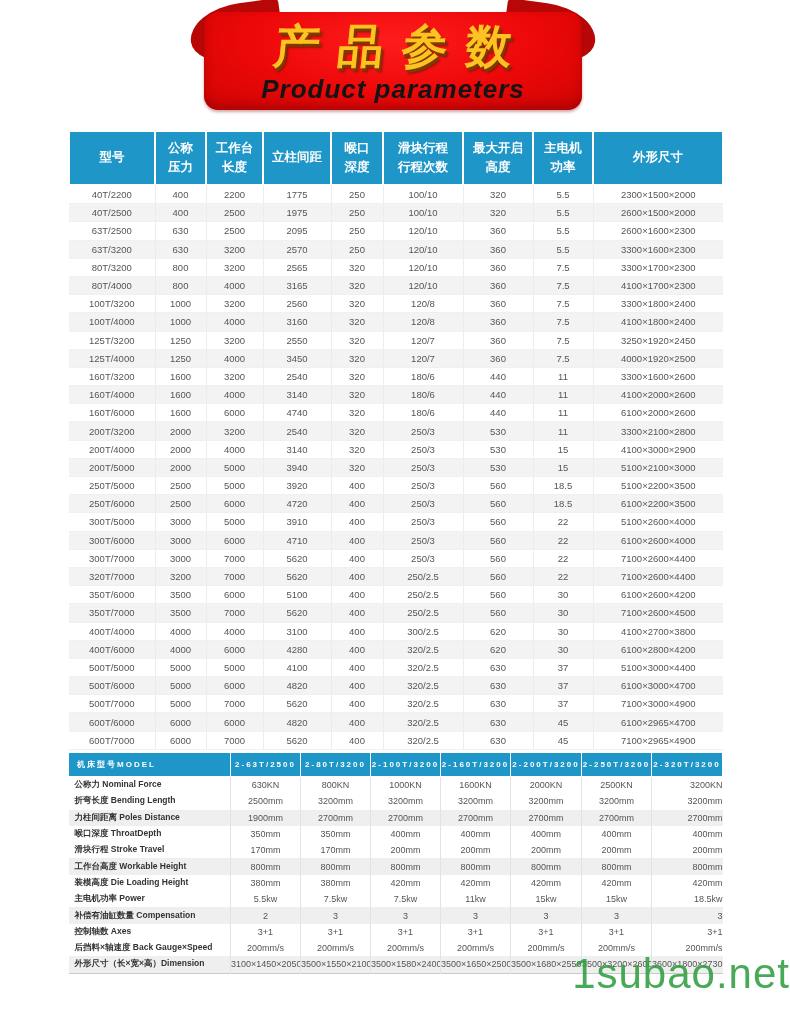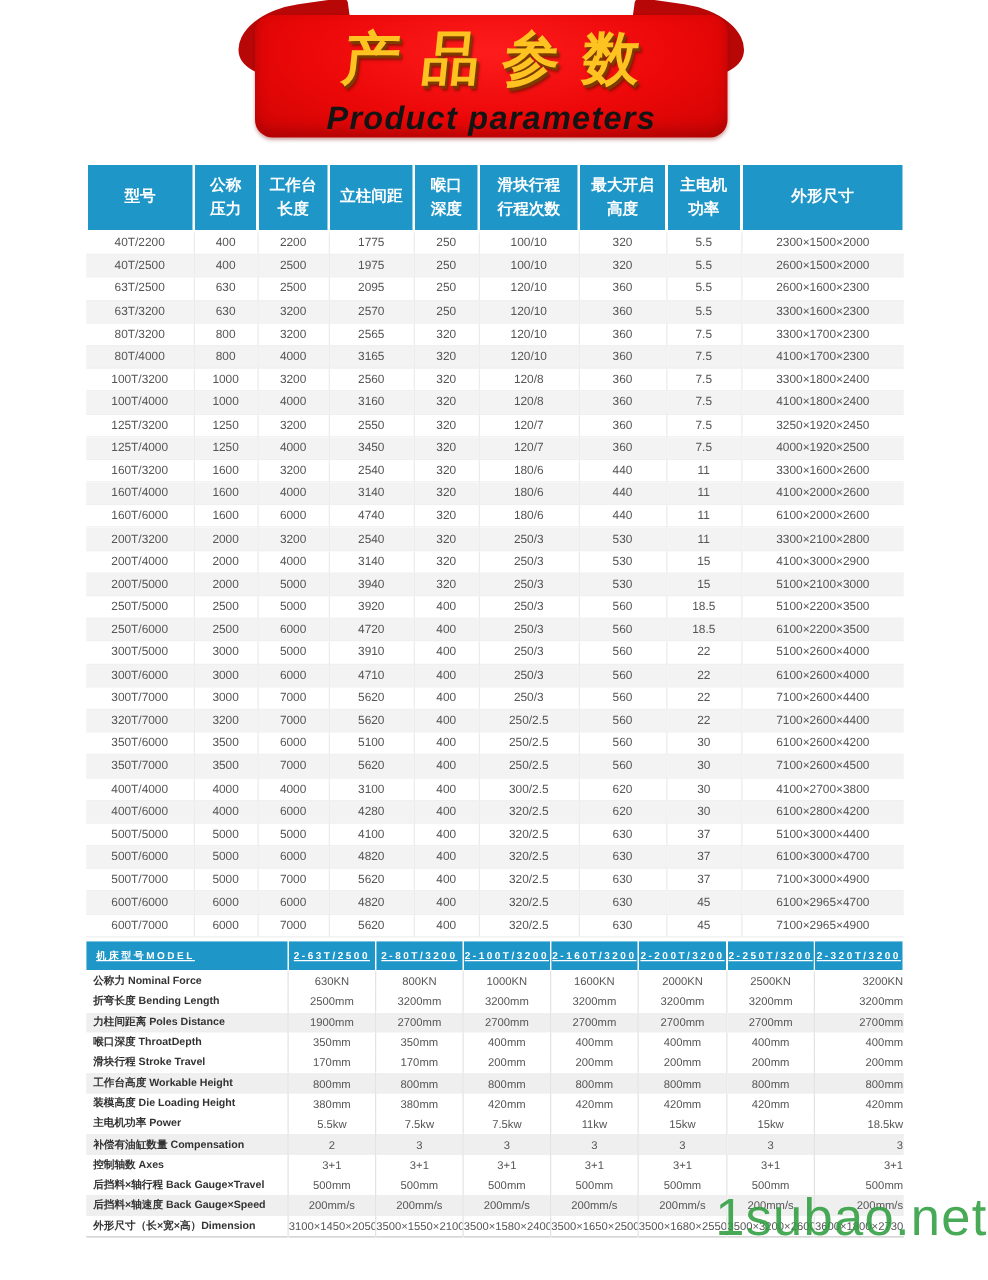--- a/index.html
+++ b/index.html
@@ -20,21 +20,21 @@
     box-shadow:0 2px 3px rgba(120,0,0,.35), inset 0 -6px 10px rgba(130,0,0,.45);
   }
   .banner-cn{
     margin-top:8px;font-size:46px;font-weight:900;letter-spacing:18px;
     padding-left:18px;color:#ffc321;transform:skewX(-6deg);
     text-shadow:2px 3px 0 #7c3c00,3px 4px 2px rgba(60,20,0,.5);
     line-height:1.15;white-space:nowrap;
   }
   .banner-en{
     font-size:26px;font-weight:bold;font-style:italic;color:#141414;
-    letter-spacing:1px;margin-top:6px;white-space:nowrap;
+    letter-spacing:1px;margin-top:1px;white-space:nowrap;
   }
 
   
   .tbl{position:absolute;border-collapse:collapse;table-layout:fixed;background:#fff;}
   .spec-table{left:68px;top:130px;width:654px;}
   .spec-table th{
     background:#1e96c8;color:#fff;font-weight:bold;font-size:12.5px;
     border:2px solid #ffffff;background-clip:padding-box;
     text-align:center;vertical-align:middle;white-space:pre-line;
     line-height:1.55;height:52px;padding:0;
@@ -46,21 +46,21 @@
   }
   .spec-table td:last-child{border-right:none;}
   .spec-table tbody tr:nth-child(even) td{background:#f3f3f3;}
   .spec-table{border-bottom:1px solid #c9c9c9;}
 
   
   .model-table{left:68px;top:752px;width:654px;border-top:1px solid #d6d6d6;border-bottom:1px solid #c9c9c9;}
   .model-table th{
     background:#1e96c8;color:#fff;font-weight:bold;font-size:8px;
     letter-spacing:2px;border:1px solid #ffffff;background-clip:padding-box;
-    height:23px;padding:0;text-align:center;white-space:nowrap;overflow:hidden;text-decoration:underline;
+    height:23px;padding:0;text-align:center;white-space:nowrap;overflow:hidden;
   }
   .model-table th.corner{text-align:left;padding-left:8px;}
   .model-table td{
     font-size:9px;color:#555;text-align:center;height:16.3px;padding:0;
     border-right:1px solid #e3e3e3;white-space:nowrap;overflow:hidden;
   }
   .model-table td:last-child{border-right:none;text-align:right;}
   .model-table td.rowlabel{
     text-align:left;padding-left:6px;font-weight:bold;color:#333;font-size:8.5px;
   }
@@ -583,30 +583,20 @@
         <td class="rowlabel">控制轴数 Axes</td>
         <td>3+1</td>
         <td>3+1</td>
         <td>3+1</td>
         <td>3+1</td>
         <td>3+1</td>
         <td>3+1</td>
         <td>3+1</td>
       </tr>
       <tr>
-        <td class="rowlabel">后挡料×轴行程 Back Gauge×Travel</td>
-        <td>500mm</td>
-        <td>500mm</td>
-        <td>500mm</td>
-        <td>500mm</td>
-        <td>500mm</td>
-        <td>500mm</td>
-        <td>500mm</td>
-      </tr>
-      <tr>
         <td class="rowlabel">后挡料×轴速度 Back Gauge×Speed</td>
         <td>200mm/s</td>
         <td>200mm/s</td>
         <td>200mm/s</td>
         <td>200mm/s</td>
         <td>200mm/s</td>
         <td>200mm/s</td>
         <td>200mm/s</td>
       </tr>
       <tr>

